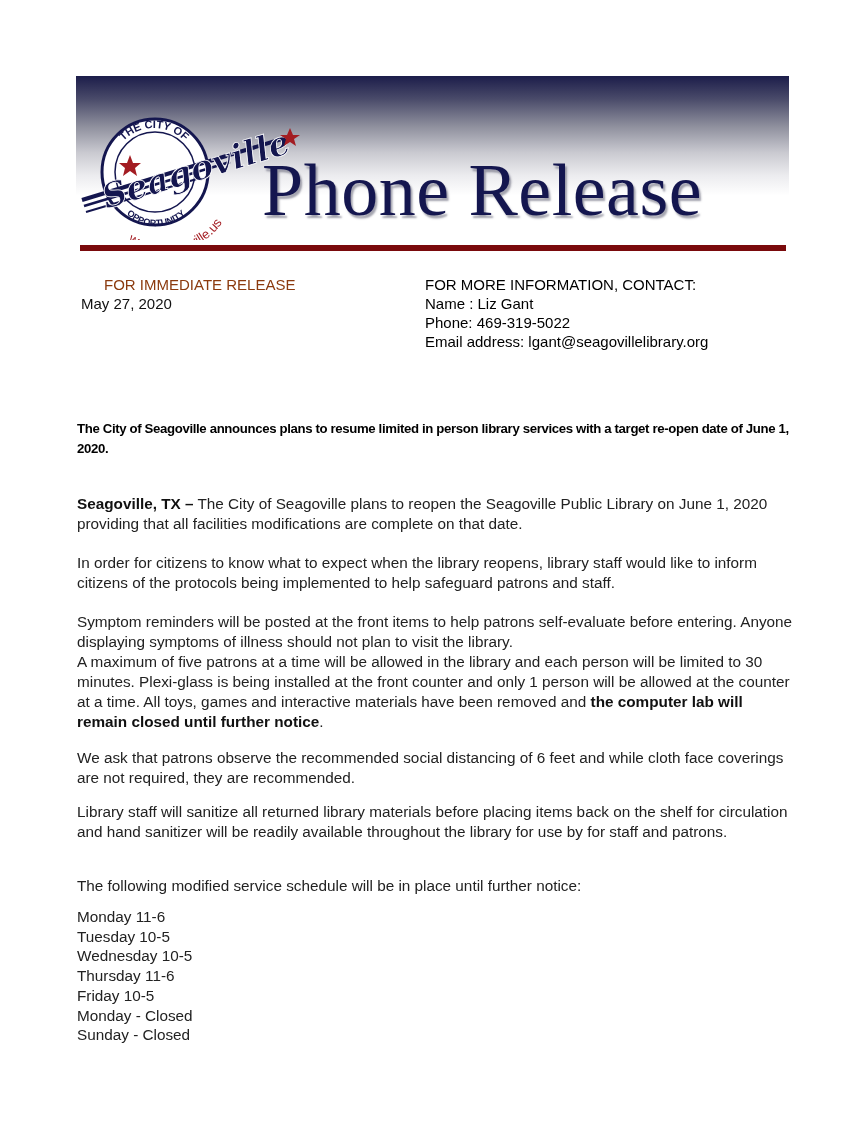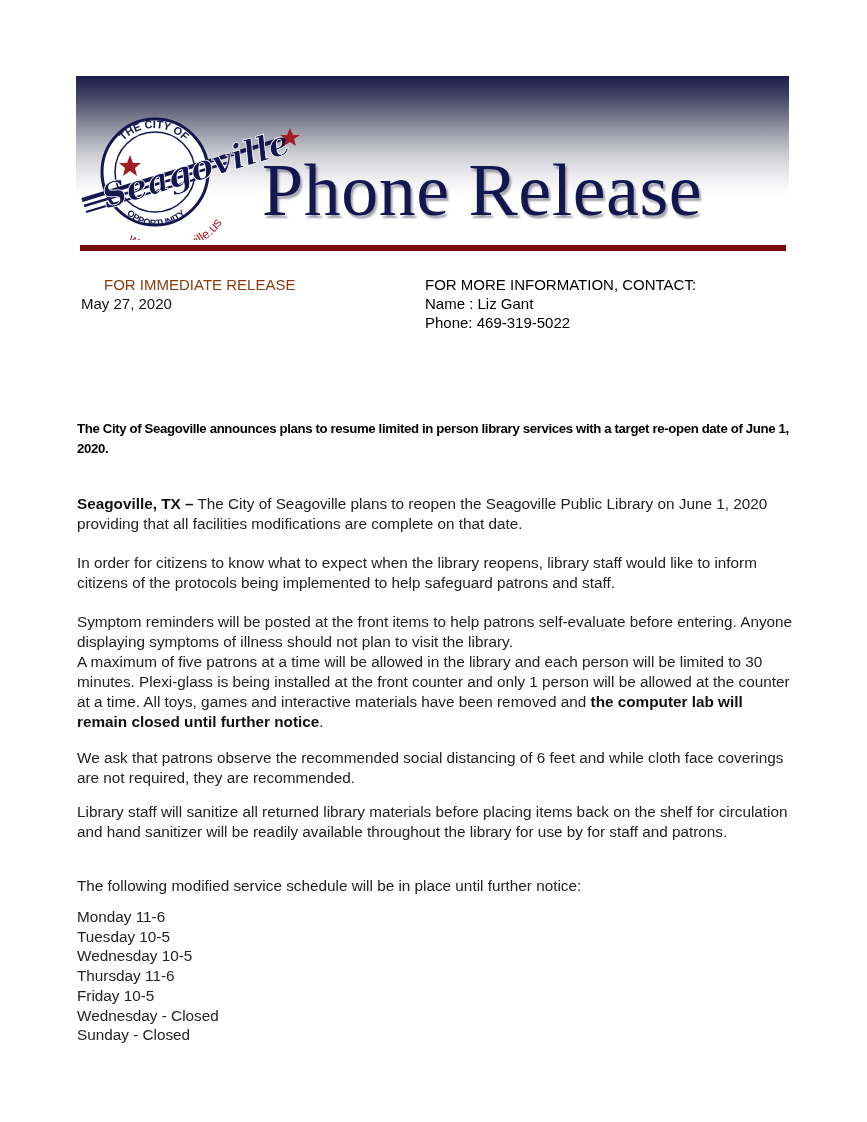--- a/index.html
+++ b/index.html
@@ -70,20 +70,21 @@
 
 <div class="release-left">
   <div class="label">FOR IMMEDIATE RELEASE</div>
   <div>May 27, 2020</div>
 </div>
 
 <div class="release-right">
   <div>FOR MORE INFORMATION, CONTACT:</div>
   <div>Name : Liz Gant</div>
   <div>Phone: 469-319-5022</div>
+  <div>Email address: lgant@seagovillelibrary.org</div>
 </div>
 
 <div class="headline">The City of Seagoville announces plans to resume limited in person library services with a target re-open date of June 1, 2020.</div>
 
 <div class="body p1">
   <b>Seagoville, TX –</b><span> The City of Seagoville plans to reopen the Seagoville Public Library on June 1, 2020 providing that all facilities modifications are complete on that date.</span>
 </div>
 <div class="body p2">In order for citizens to know what to expect when the library reopens, library staff would like to inform citizens of the protocols being implemented to help safeguard patrons and staff.</div>
 <div class="body p3">
   <div>Symptom reminders will be posted at the front items to help patrons self-evaluate before entering.  Anyone displaying symptoms of illness should not plan to visit the library.</div>
@@ -92,15 +93,15 @@
 <div class="body p4">We ask that patrons observe the recommended social distancing of 6 feet and while cloth face coverings are not required, they are recommended.</div>
 <div class="body p5">Library staff will sanitize all returned library materials before placing items back on the shelf for circulation and hand sanitizer will be readily available throughout the library for use by for staff and patrons.</div>
 <div class="body p6">The following modified service schedule will be in place until further notice:</div>
 
 <div class="schedule">
   <div>Monday 11-6</div>
   <div>Tuesday 10-5</div>
   <div>Wednesday 10-5</div>
   <div>Thursday 11-6</div>
   <div>Friday 10-5</div>
-  <div>Wednesday - Closed</div>
+  <div>Monday - Closed</div>
   <div>Sunday - Closed</div>
 </div>
 
 </body></html>

